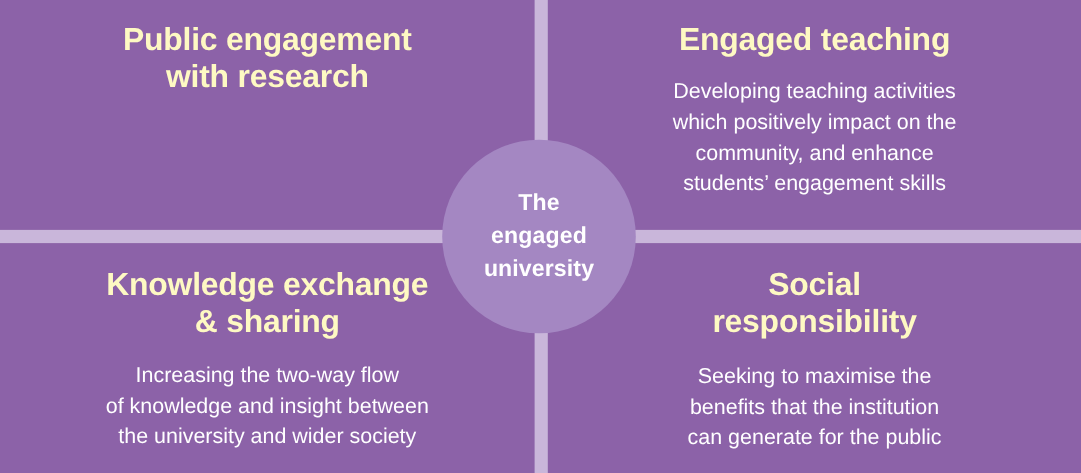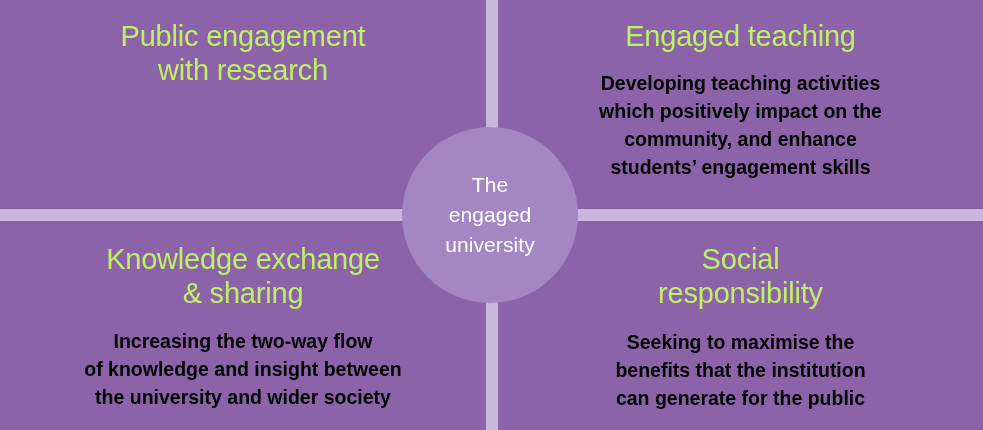--- a/index.html
+++ b/index.html
@@ -28,34 +28,34 @@
     color: #ffffff;
     text-align: center;
   }
   .q-tl { left: 0px;   top: 0px;   width: 486px; height: 209px; }
   .q-tr { left: 498px; top: 0px;   width: 485px; height: 209px; }
   .q-bl { left: 0px;   top: 221px; width: 486px; height: 209px; }
   .q-br { left: 498px; top: 221px; width: 485px; height: 209px; }
 
   .q-title {
     font-size: 29px;
-    font-weight: normal;
+    font-weight: bold;
     line-height: 34px;
     letter-spacing: -0.2px;
     margin: 0;
     padding: 0 16px;
-    color: #bef264;
+    color: #fef9c3;
   }
   .q-body {
     font-size: 19.5px;
-    font-weight: bold;
+    font-weight: normal;
     line-height: 28px;
     margin: 0;
     padding: 0 16px;
-    color: #000000;
+    color: #ffffff;
   }
   .q-tl .q-title { margin-top: 19px; }
   .q-tl .q-body  { margin-top: 15px; }
   .q-tr .q-title { margin-top: 19px; }
   .q-tr .q-body  { margin-top: 16px; }
   .q-bl .q-title { margin-top: 21px; }
   .q-bl .q-body  { margin-top: 17px; }
   .q-br .q-title { margin-top: 21px; }
   .q-br .q-body  { margin-top: 18px; }
 
@@ -86,21 +86,21 @@
     height: 176px;
     border-radius: 50%;
     background: #a487c2;
     display: flex;
     align-items: center;
     justify-content: center;
     text-align: center;
   }
   .hub-label {
     font-size: 21px;
-    font-weight: normal;
+    font-weight: bold;
     line-height: 30px;
     color: #ffffff;
     letter-spacing: 0.1px;
     white-space: pre-line;
   }
 </style>
 </head>
 <body>
 
 <div id="diagram">

